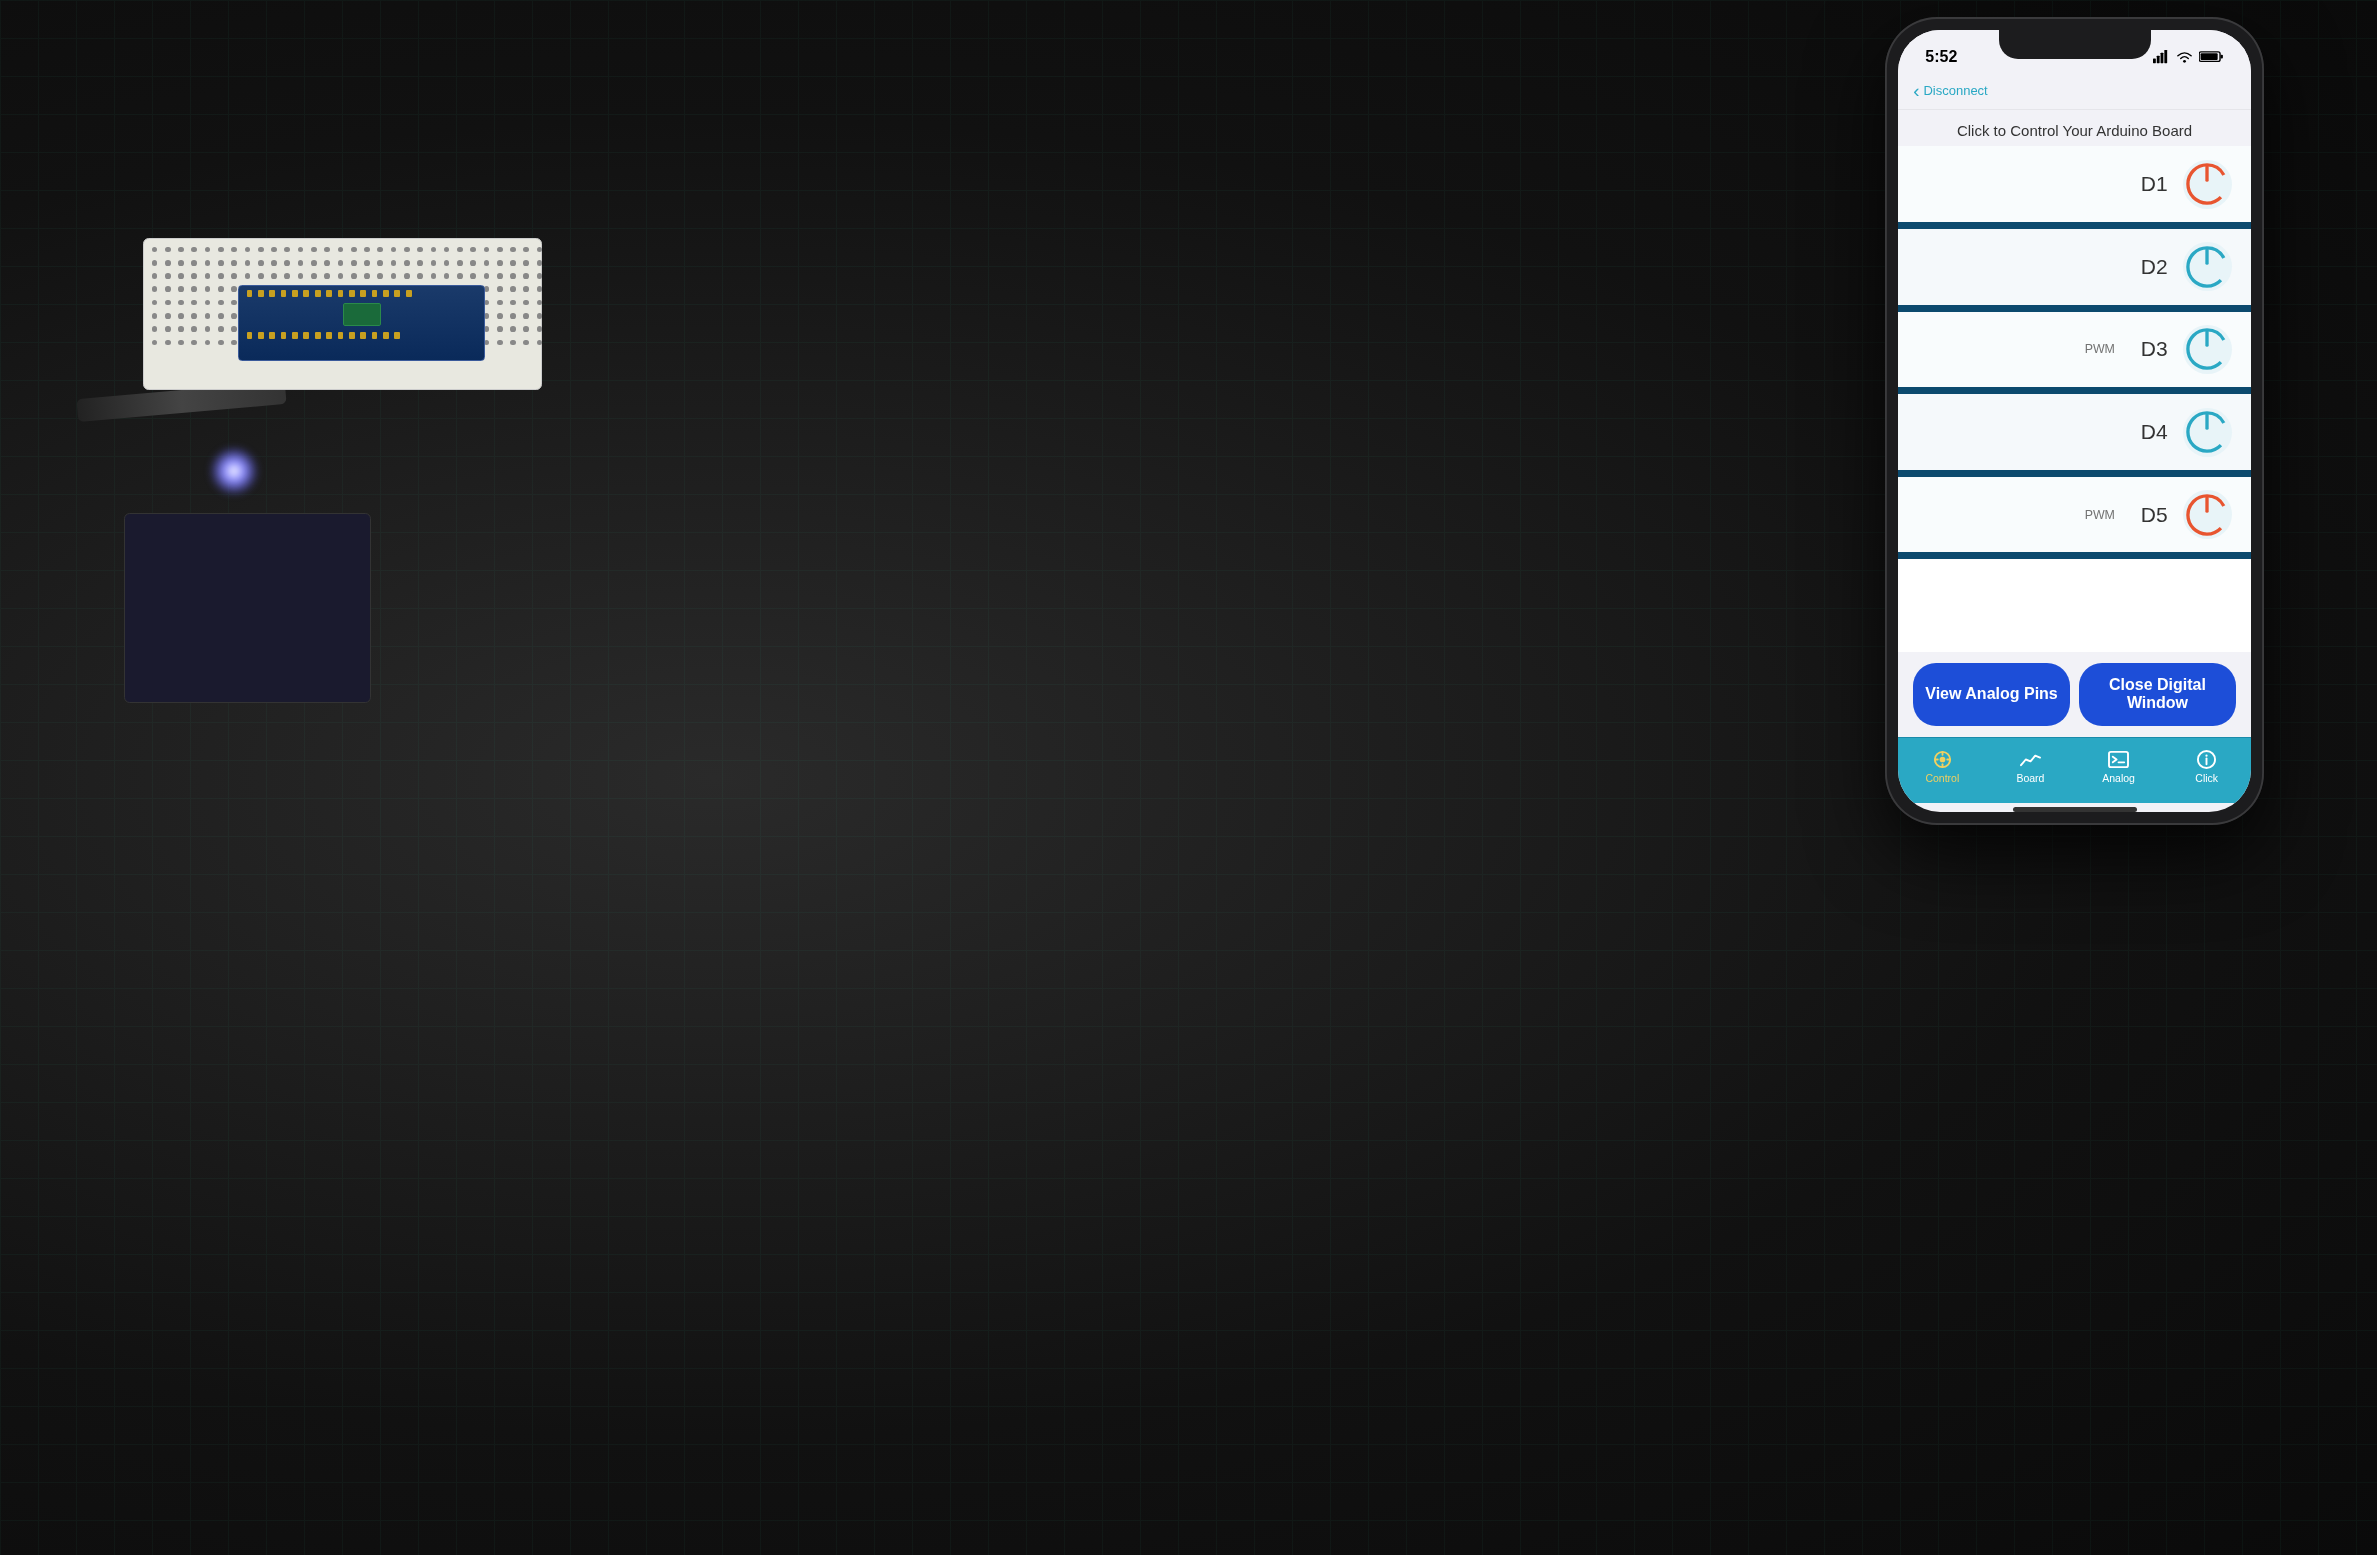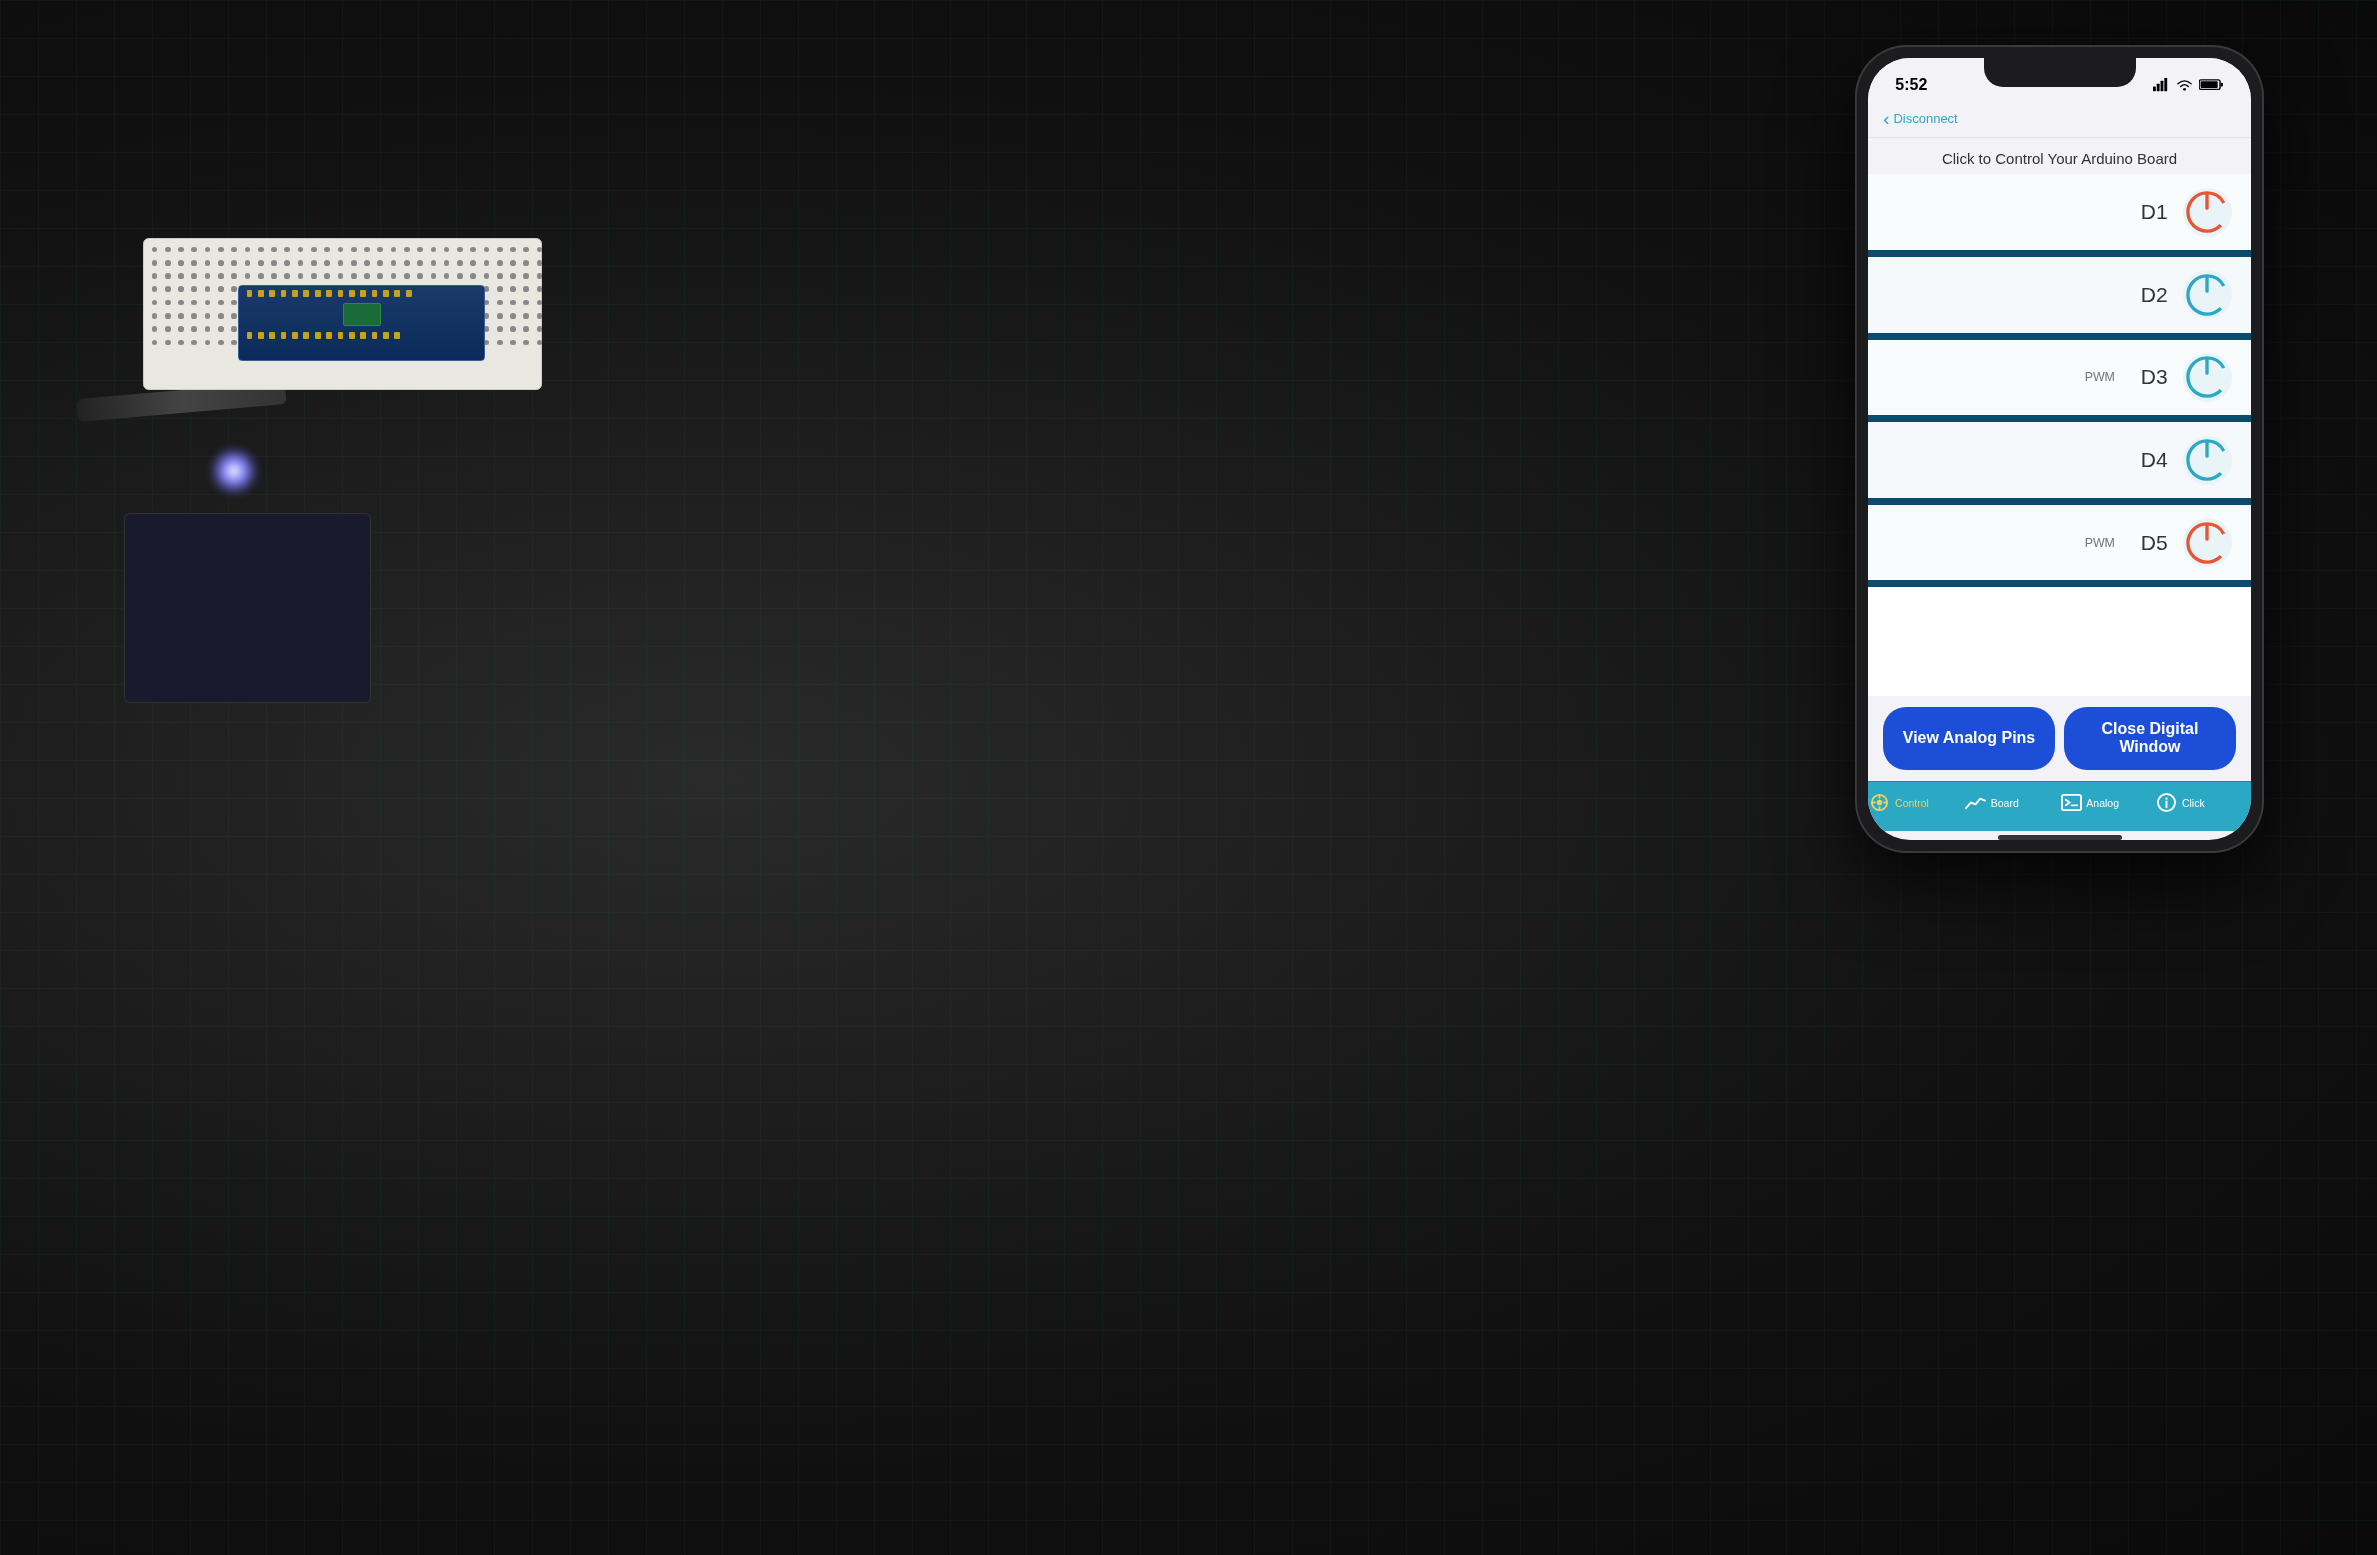--- a/index.html
+++ b/index.html
@@ -85,22 +85,22 @@
       height: 38px;
       background: linear-gradient(to right, #333, #555);
       border-radius: 3.8px;
       transform: rotate(-10deg);
     }
 
     
     .phone-container {
       position: absolute;
       right: 114px;
-      top: 45px;
-      width: 409px;
+      top: 17px;
+      width: 379px;
       height: 808px;
     }
 
     .phone-body {
       position: absolute;
       inset: 0;
       background: #1c1c1e;
       border-radius: 52px;
       box-shadow: 0 28.5px 76px rgba(0,0,0,0.8), inset 0 0 0 1.9px #3a3a3c;
     }
@@ -249,21 +249,21 @@
     .tab-bar {
       display: flex;
       background: #2aa8c4;
       padding: 7.6px 0 15px;
       border-top: 1px solid #1a8aaa;
     }
 
     .tab-item {
       flex: 1;
       display: flex;
-      flex-direction: row;
+      flex-direction: column;
       align-items: center;
       gap: 3.8px;
       cursor: pointer;
       padding: 3.8px 0;
     }
 
     .tab-label {
       font-size: 10.5px;
       color: #fff;
       font-weight: 500;

